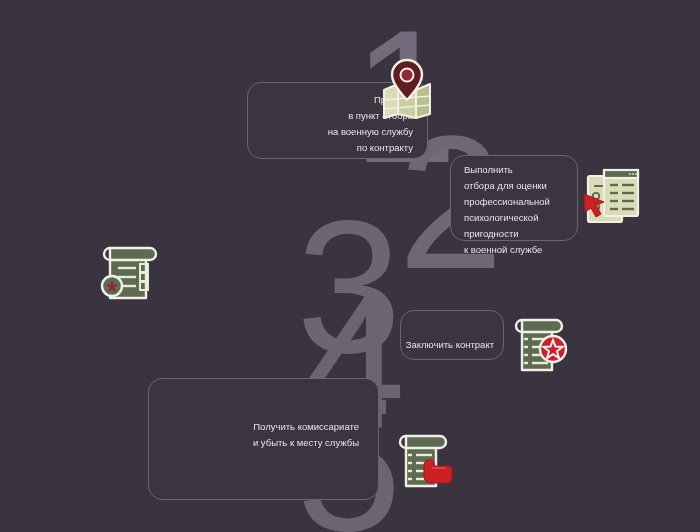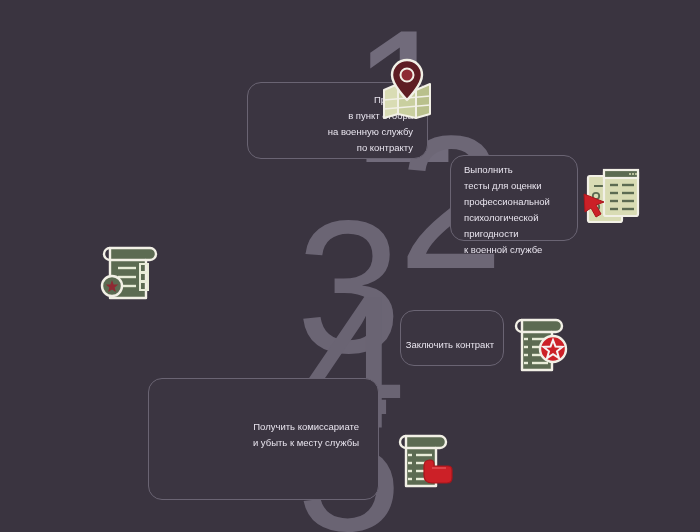--- a/index.html
+++ b/index.html
@@ -49,21 +49,21 @@
 
   #box1{left:247px;top:82px;width:181px;height:77px;}
   #box1 .txt{right:14px;top:9px;}
 
   #box2{left:450px;top:155px;width:128px;height:86px;}
   #box2 .txt{left:13px;top:6px;}
 
   #box3{left:175px;top:235px;width:201px;height:79px;}
   #box3 .txt{right:15px;top:9px;}
 
-  #box4{left:400px;top:310px;width:104px;height:56px;padding-left:31px;}
+  #box4{left:400px;top:310px;width:104px;height:50px;padding-left:31px;}
   #box4 .txt{right:9px;top:26px;}
 
   #box5{left:148px;top:378px;width:231px;height:122px;}
   #box5 .txt{right:19px;top:40px;}
 
   
   .icon{position:absolute;}
   #icon1{left:376px;top:56px;width:62px;height:64px;}
   #icon2{left:582px;top:162px;width:62px;height:64px;}
   #icon3{left:98px;top:238px;width:64px;height:66px;}
@@ -98,21 +98,21 @@
         <line x1="8" y1="53" x2="54" y2="49" stroke="#f2f0e6" stroke-width="1.6"></line>
       </g>
 
       <path d="M31 4 C22.5 4 16 10.5 16 19 C16 29 31 44 31 44 C31 44 46 29 46 19 C46 10.5 39.5 4 31 4 Z" fill="#5f1d23" stroke="#f2f0e6" stroke-width="2.4" stroke-linejoin="round"></path>
       <circle cx="31" cy="19" r="6.5" fill="#8e2a33" stroke="#f2f0e6" stroke-width="2"></circle>
     </svg>
   </div>
 
   <div class="box" id="box2">
     <div class="txt t-left">Выполнить
-тесты для оценки
+отбора для оценки
 профессиональной
 психологической
 пригодности
 к военной службе</div>
   </div>
   <div class="icon" id="icon2">
     <svg viewBox="0 0 62 64" width="62" height="64">
 
       <rect x="6" y="14" width="34" height="46" rx="2" fill="#d9dcb4" stroke="#f2f0e6" stroke-width="2.2"></rect>
       <line x1="12" y1="24" x2="34" y2="24" stroke="#5c6b52" stroke-width="2"></line>

